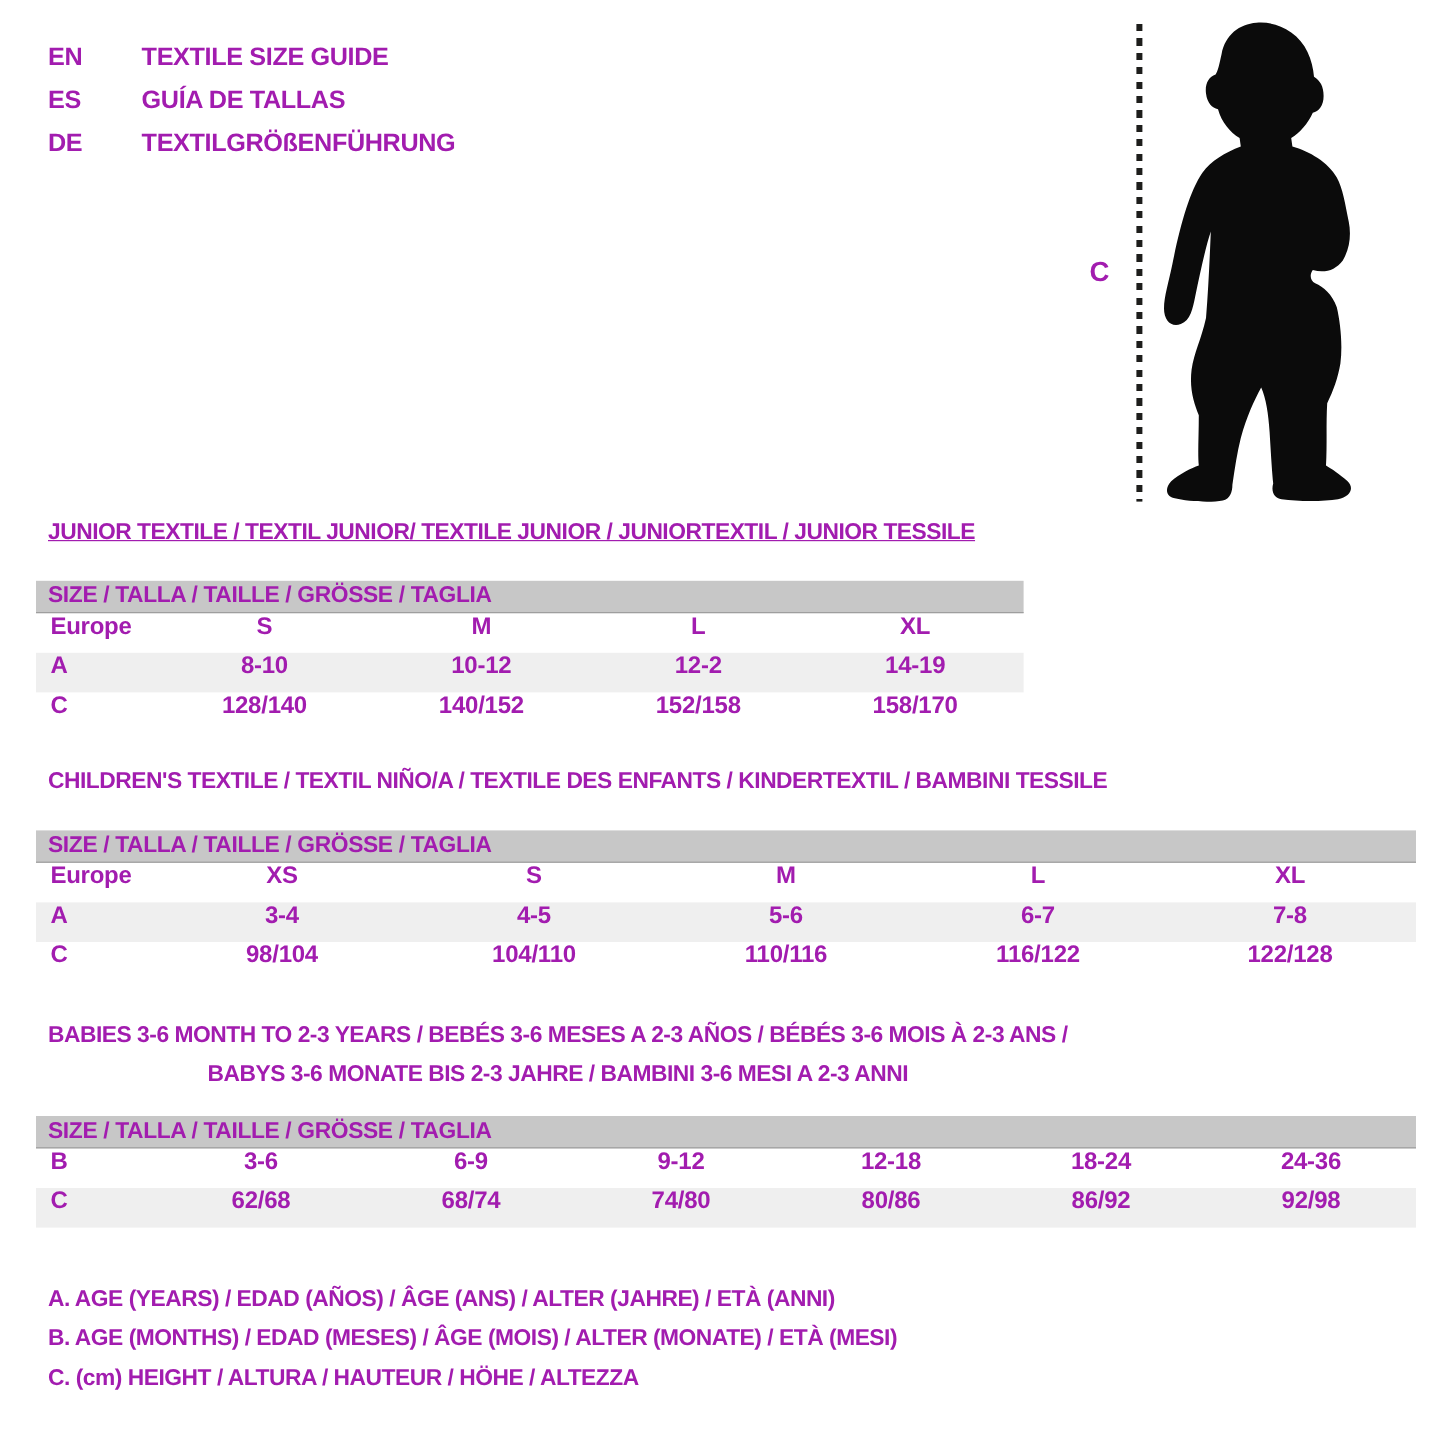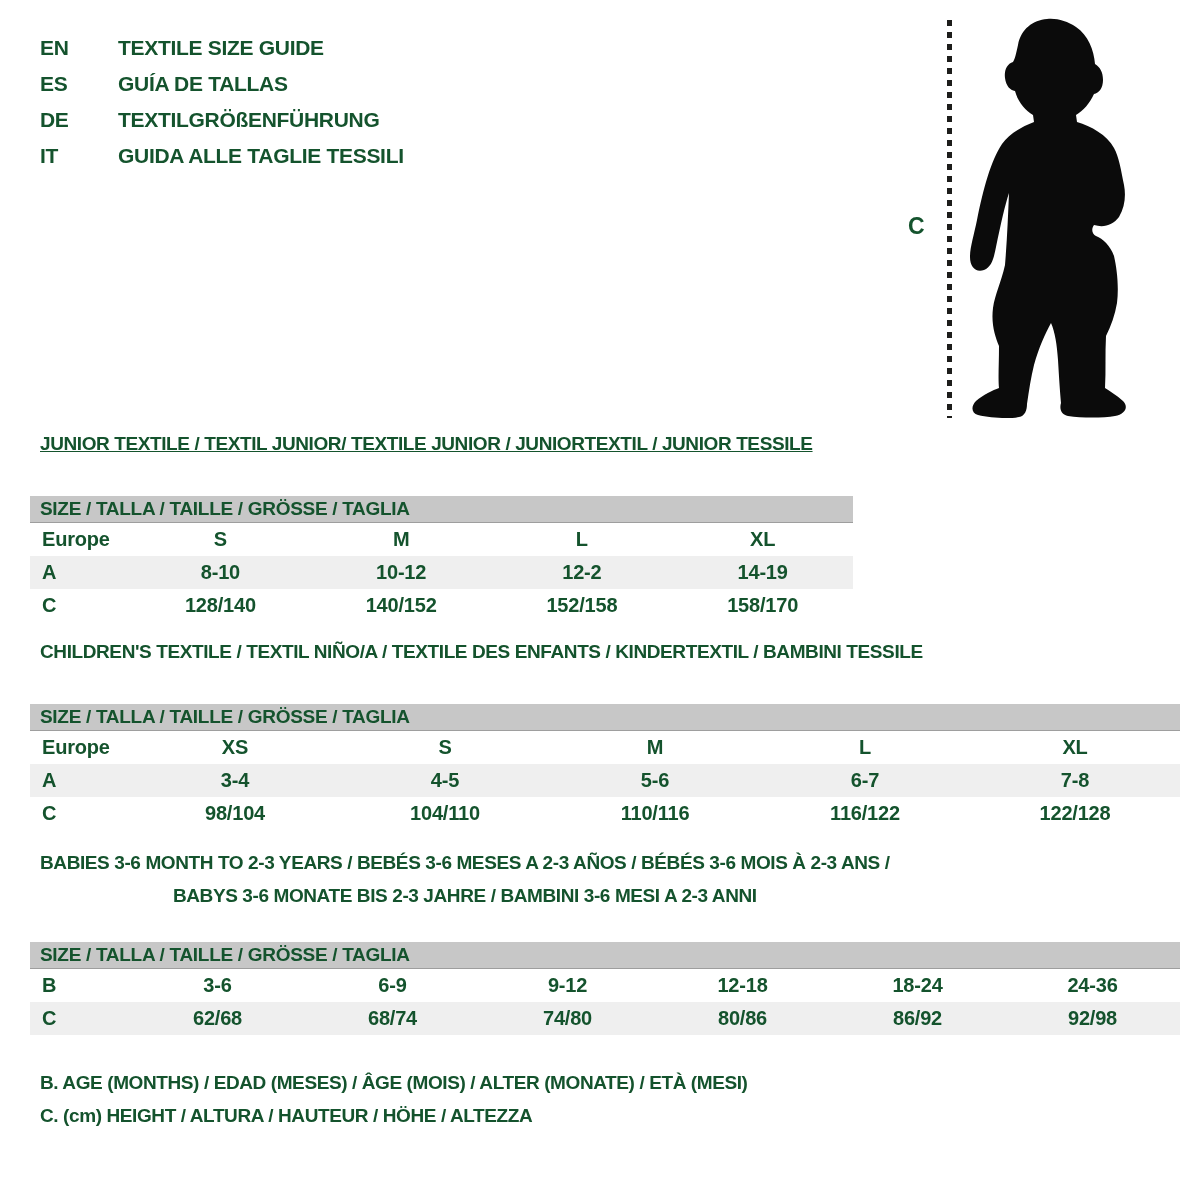--- a/index.html
+++ b/index.html
@@ -1,41 +1,41 @@
 <!DOCTYPE html>
 <html><head>
 <meta charset="utf-8">
 <style>
   html,body{margin:0;padding:0;background:#fff;}
   .canvas{
     position:relative;width:1200px;height:1200px;background:#ffffff;
-    font-family:"Liberation Sans",sans-serif;font-weight:bold;color:#14532d;
+    font-family:"Liberation Sans",sans-serif;font-weight:bold;color:#a21caf;
     overflow:hidden;
   }
   
   .lang-block{position:absolute;left:40px;top:30px;}
   .lang-row{display:flex;height:36px;align-items:center;font-size:21px;letter-spacing:-0.3px;}
   .lang-code{width:78px;}
   
   .dash-line{
     position:absolute;left:947px;top:20px;width:5px;height:398px;
     background:repeating-linear-gradient(to bottom,#1d1d1b 0 6px,transparent 6px 12px);
   }
   .measure-c{position:absolute;left:908px;top:213px;font-size:23px;}
   .baby-svg{position:absolute;left:963px;top:14px;}
   
   .sec-title{position:absolute;left:40px;font-size:19px;letter-spacing:-0.4px;white-space:nowrap;}
   .sec-title.two-line{line-height:33px;text-align:center;}
   
-  .tbl{position:absolute;left:30px;margin-top:12px;}
+  .tbl{position:absolute;left:30px;}
   .bar{
     height:27px;background:#c7c7c7;border-bottom:1px solid #9e9e9e;box-sizing:border-box;
     display:flex;align-items:center;padding-left:10px;font-size:19px;letter-spacing:-0.3px;
   }
-  .trow{display:flex;height:33px;align-items:center;font-size:20px;letter-spacing:-0.2px;}
+  .trow{display:flex;height:33px;font-size:20px;letter-spacing:-0.2px;}
   .trow.shade{background:#efefef;}
   .lbl{width:100px;padding-left:12px;box-sizing:border-box;}
   .cell{flex:1;text-align:center;}
   
   .legend{position:absolute;left:40px;top:1066px;font-size:19px;letter-spacing:-0.4px;line-height:33px;white-space:nowrap;}
 </style>
 </head>
 <body>
 
 <div class="canvas">
@@ -45,24 +45,20 @@
       <span class="lang-code">EN</span>
       <span class="lang-label">TEXTILE SIZE GUIDE</span>
     </div>
     <div class="lang-row">
       <span class="lang-code">ES</span>
       <span class="lang-label">GUÍA DE TALLAS</span>
     </div>
     <div class="lang-row">
       <span class="lang-code">DE</span>
       <span class="lang-label">TEXTILGRÖßENFÜHRUNG</span>
-    </div>
-    <div class="lang-row">
-      <span class="lang-code">IT</span>
-      <span class="lang-label">GUIDA ALLE TAGLIE TESSILI</span>
     </div>
   </div>
 
   <div class="dash-line"></div>
   <div class="measure-c">C</div>
   <svg class="baby-svg" width="178" height="412" viewBox="0 0 178 410" xmlns="http://www.w3.org/2000/svg">
     <path fill="#0b0b0b" d="
       M84 4
       C70 5 58 14 55 30
       C53 39 52 44 50 47
@@ -184,17 +180,18 @@
       <span class="cell">62/68</span>
       <span class="cell">68/74</span>
       <span class="cell">74/80</span>
       <span class="cell">80/86</span>
       <span class="cell">86/92</span>
       <span class="cell">92/98</span>
     </div>
   </div>
 
   <div class="legend">
+    <div>A. AGE (YEARS) / EDAD (AÑOS) / ÂGE (ANS) / ALTER (JAHRE) / ETÀ (ANNI)</div>
     <div>B. AGE (MONTHS) / EDAD (MESES) / ÂGE (MOIS) / ALTER (MONATE) / ETÀ (MESI)</div>
     <div>C. (cm) HEIGHT / ALTURA / HAUTEUR / HÖHE / ALTEZZA</div>
   </div>
 
 </div>
 
 </body></html>

